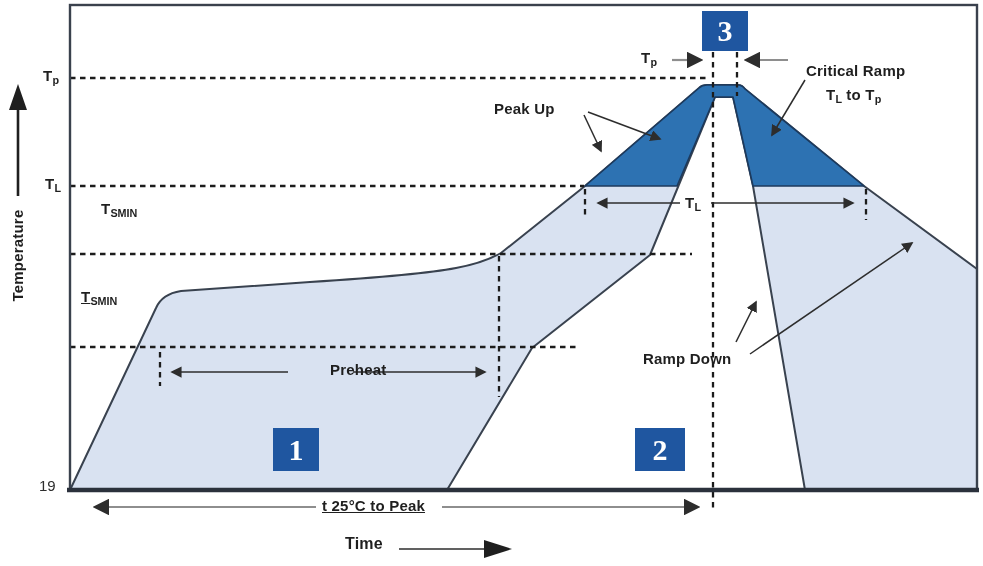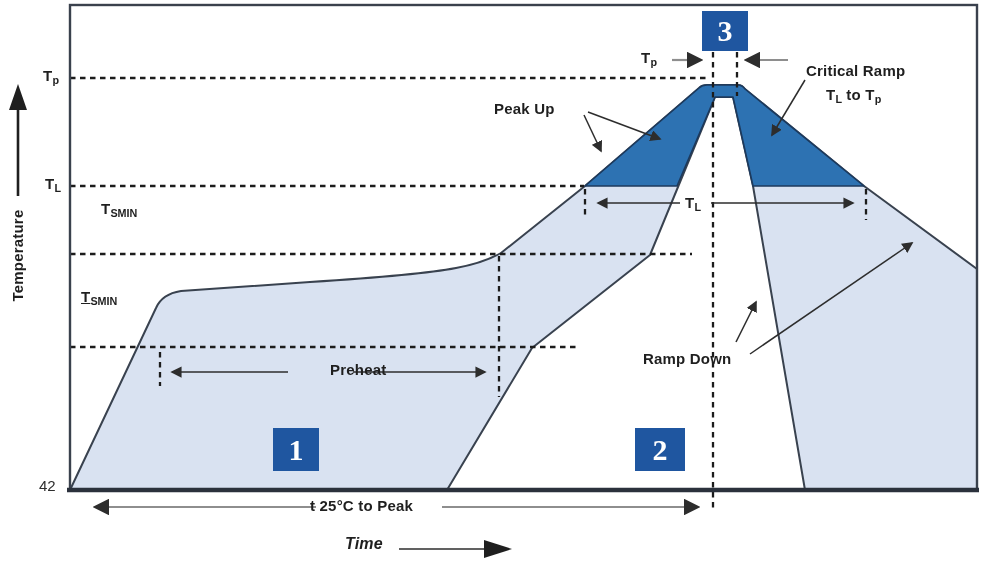--- a/index.html
+++ b/index.html
@@ -83,43 +83,43 @@
   </div>
   <div class="lbl" style="left:45px;top:175px;">
     <span>T</span><sub>L</sub>
   </div>
   <div class="lbl" style="left:101px;top:200px;">
     <span>T</span><sub>SMIN</sub>
   </div>
   <div class="lbl" style="left:81px;top:288px;text-decoration:underline;">
     <span>T</span><sub>SMIN</sub>
   </div>
-  <div class="lbl plain" style="left:39px;top:477px;">42</div>
+  <div class="lbl plain" style="left:39px;top:477px;">19</div>
 
   <div class="lbl" style="left:641px;top:49px;">
     <span>T</span><sub>p</sub>
   </div>
   <div class="lbl" style="left:685px;top:194px;">
     <span>T</span><sub>L</sub>
   </div>
 
   <div class="lbl" style="left:494px;top:100px;">Peak Up</div>
 
   <div class="lbl center" style="left:806px;top:62px;">Critical Ramp</div>
   <div class="lbl" style="left:826px;top:86px;">
     <span>T</span><sub>L</sub><span> to </span><span>T</span><sub>p</sub>
   </div>
 
   <div class="lbl" style="left:643px;top:350px;">Ramp Down</div>
 
   <div class="lbl" style="left:294px;top:361px;margin-left:36px;">Preheat</div>
 
-  <div class="lbl" style="left:310px;top:497px;">t 25°C to Peak</div>
+  <div class="lbl" style="left:322px;top:497px;text-decoration:underline;">t 25°C to Peak</div>
 
-  <div class="lbl" style="left:345px;top:535px;font-size:16px;font-style:italic;">Time</div>
+  <div class="lbl" style="left:345px;top:535px;font-size:16px;">Time</div>
 
   <div class="zone-box" style="left: 273px; top: 428px; width: 46px; height: 43px; background-color: rgb(31, 86, 160);">
       <span>1</span>
     </div>
   <div class="zone-box" style="left: 635px; top: 428px; width: 50px; height: 43px; background-color: rgb(31, 86, 160);">
       <span>2</span>
     </div>
   <div class="zone-box" style="left: 702px; top: 11px; width: 46px; height: 40px; background-color: rgb(31, 86, 160);">
       <span>3</span>
     </div>

